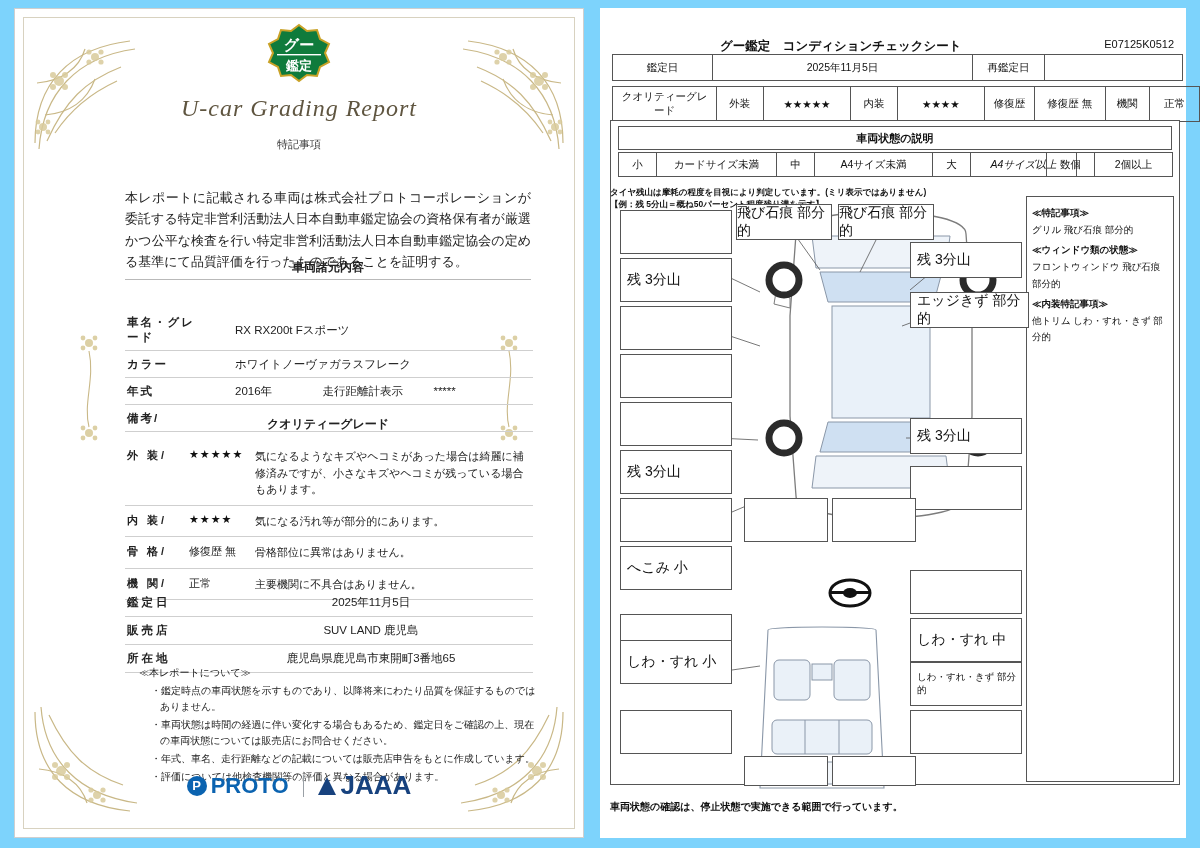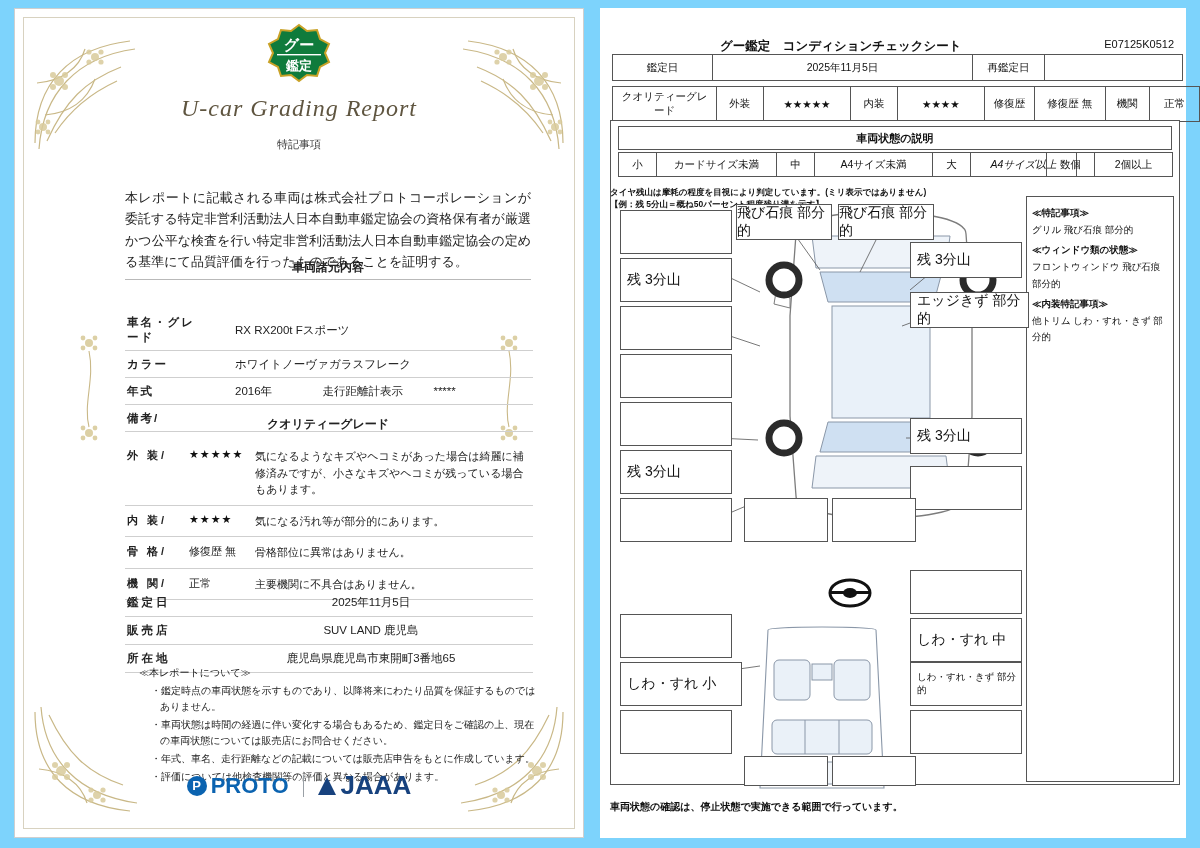--- a/index.html
+++ b/index.html
@@ -600,22 +600,25 @@
   <div class="bx" style="left:620px; top:258px; width:112px; height:44px;">
     <div class="cell-label cell-left">残 3分山</div>
   </div>
   <div class="bx" style="left:620px; top:306px; width:112px; height:44px;"></div>
   <div class="bx" style="left:620px; top:354px; width:112px; height:44px;"></div>
   <div class="bx" style="left:620px; top:402px; width:112px; height:44px;"></div>
   <div class="bx" style="left:620px; top:450px; width:112px; height:44px;">
     <div class="cell-label cell-left">残 3分山</div>
   </div>
   <div class="bx" style="left:620px; top:498px; width:112px; height:44px;"></div>
+  <div class="bx" style="left:620px; top:546px; width:112px; height:44px;">
+    <div class="cell-label cell-left">へこみ 小</div>
+  </div>
   <div class="bx" style="left:620px; top:614px; width:112px; height:44px;"></div>
-  <div class="bx" style="left:620px; top:662px; width:122px; height:44px;">
+  <div class="bx" style="left:620px; top:640px; width:112px; height:44px;">
     <div class="cell-label cell-left">しわ・すれ 小</div>
   </div>
   <div class="bx" style="left:620px; top:710px; width:112px; height:44px;"></div>
 
   <div class="bx" style="left:736px; top:204px; width:96px; height:36px;">
     <div class="cell-label">飛び石痕 部分的</div>
   </div>
   <div class="bx" style="left:838px; top:204px; width:96px; height:36px;">
     <div class="cell-label">飛び石痕 部分的</div>
   </div>

